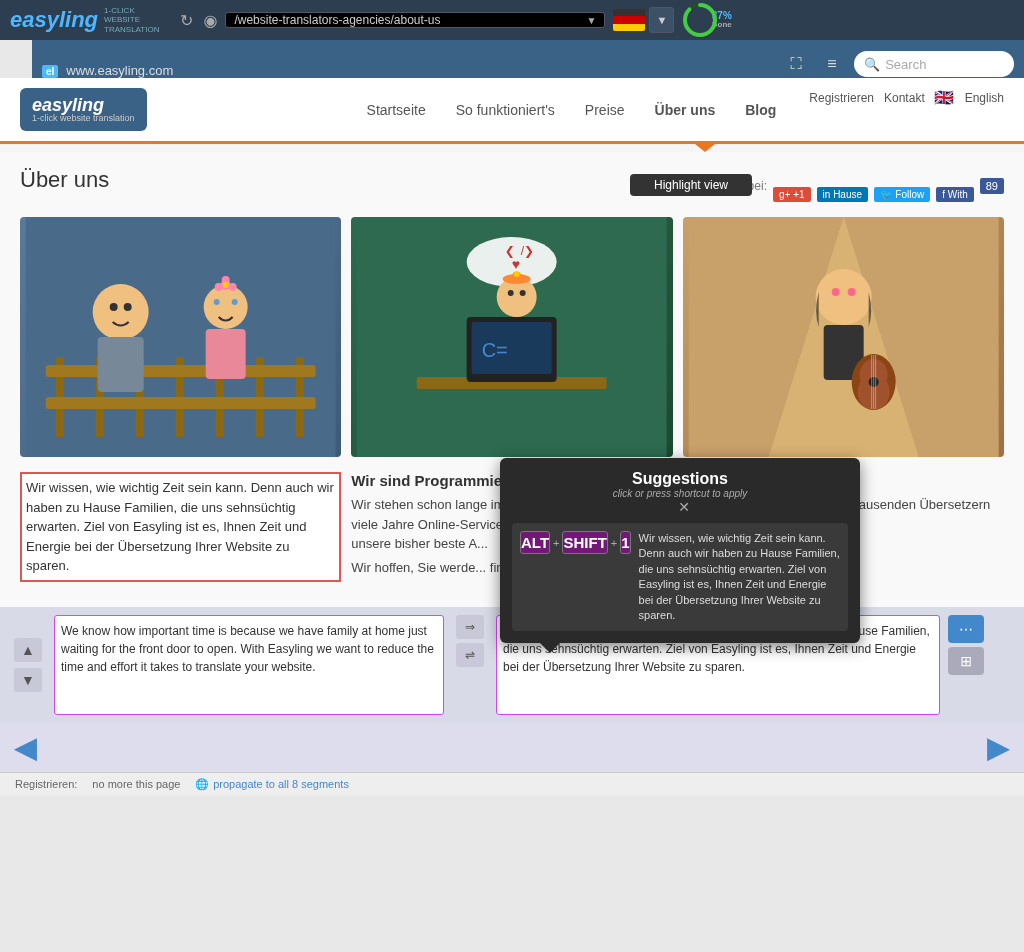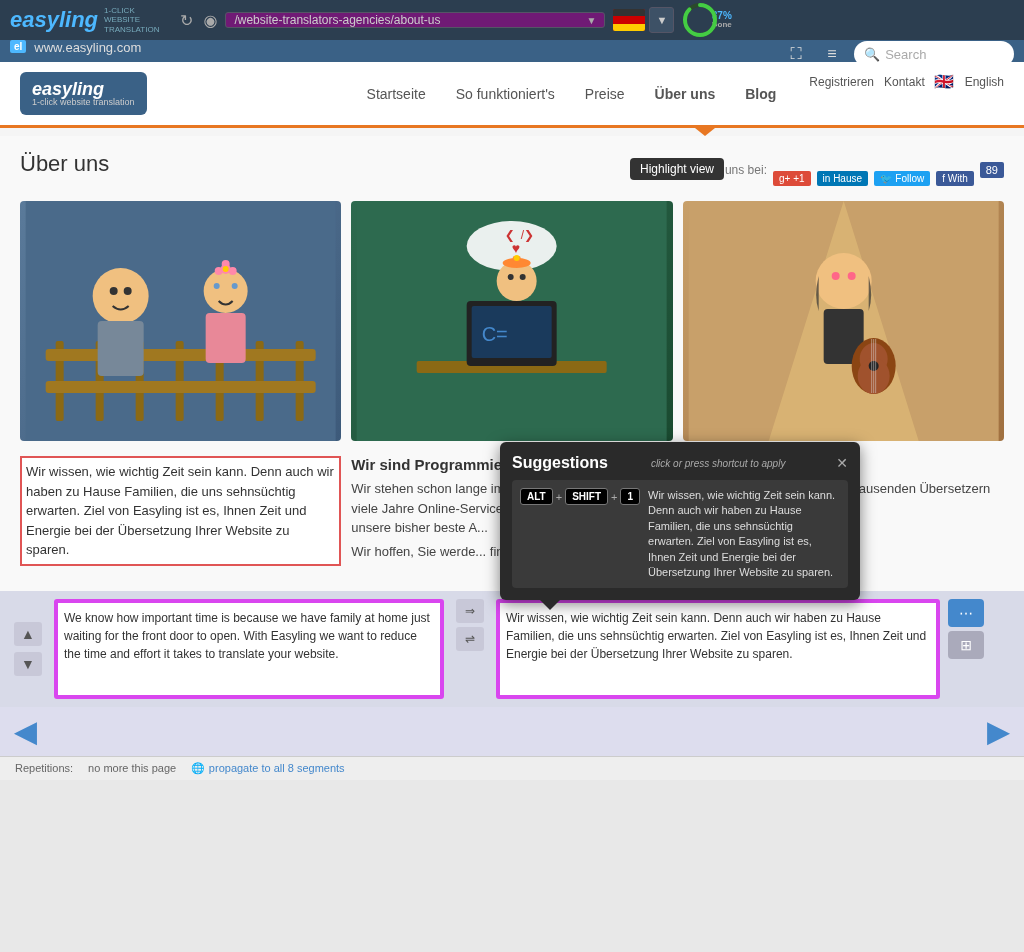--- a/index.html
+++ b/index.html
@@ -36,21 +36,21 @@
       gap: 10px;
       margin-left: 8px;
     }
     .top-bar-icon {
       color: #aaa;
       font-size: 16px;
       cursor: pointer;
     }
     .url-bar {
       flex: 1;
-      background: #701a75;
+      background: #000000;
       border: 1px solid #556;
       border-radius: 3px;
       height: 16px;
       color: #ddd;
       font-size: 12px;
       padding: 0 8px;
       display: flex;
       align-items: center;
       justify-content: space-between;
       max-width: 380px;
@@ -100,25 +100,26 @@
     }
     .progress-svg {
       position: absolute;
       top: 0; left: 0;
       transform: rotate(-90deg);
     }
 
     
     .browser-bar {
       background: #3a6186;
-      height: 22px;
-      display: flex;
-      align-items: flex-start;
+      height: 38px;
+      display: flex;
+      align-items: flex-end;
       padding: 0 10px;
       gap: 8px;
+      margin-left: 32px;
     }
     .el-badge {
       background: #4db8ff;
       color: white;
       font-size: 10px;
       font-weight: bold;
       padding: 1px 4px;
       border-radius: 2px;
     }
     .site-url {
@@ -153,21 +154,21 @@
       color: #999;
       font-size: 13px;
     }
 
     
     .highlight-tooltip {
       position: absolute;
       background: #333;
       color: white;
       font-size: 12px;
-      padding: 4px 10px;
+      padding: 4px 24px;
       border-radius: 4px;
       top: 96px;
       left: 630px;
       z-index: 100;
       white-space: nowrap;
     }
 
     
     .website-content {
       background: white;
@@ -283,20 +284,21 @@
       top: 380px;
       left: 500px;
       z-index: 200;
       box-shadow: 0 4px 15px rgba(0,0,0,0.5);
     }
     .suggestions-header {
       display: flex;
       justify-content: space-between;
       align-items: center;
       margin-bottom: 8px;
+      flex-direction: column;
     }
     .suggestions-title {
       font-size: 16px;
       font-weight: bold;
       color: white;
     }
     .suggestions-hint {
       font-size: 10px;
       color: #aaa;
       font-style: italic;
@@ -316,25 +318,25 @@
       padding: 8px;
     }
     .shortcut-keys {
       display: flex;
       align-items: center;
       gap: 3px;
       white-space: nowrap;
       flex-shrink: 0;
     }
     .key-btn {
-      background: #000000;
-      color: white;
-      font-size: 10px;
+      background: #701a75;
+      color: white;
+      font-size: 15px;
       font-weight: bold;
-      padding: 2px 6px;
+      padding: 2px 0;
       border-radius: 3px;
       border: 1px solid #777;
     }
     .key-plus { color: #aaa; font-size: 11px; }
     .suggestion-text {
       font-size: 11px;
       color: #ddd;
       line-height: 1.4;
     }
     .popup-arrow {
@@ -367,21 +369,21 @@
       display: flex;
       align-items: center;
       justify-content: center;
       cursor: pointer;
       color: #555;
       font-size: 14px;
     }
     .trans-textarea {
       flex: 1;
       background: white;
-      border: 4px solid #d946ef;
+      border: 1px solid #d946ef;
       border-radius: 3px;
       padding: 6px;
       font-size: 12px;
       color: #333;
       line-height: 1.5;
       min-height: 100px;
     }
     .trans-middle-icons {
       display: flex;
       flex-direction: column;
@@ -713,19 +715,19 @@
     </div>
   </div>
 </div>
 
 <div class="nav-arrows">
   <span class="nav-arrow">◀</span>
   <span class="nav-arrow">▶</span>
 </div>
 
 <div class="repetitions-bar">
-  <span>Repetitions:</span>
+  <span>Registrieren:</span>
   <span>no more this page</span>
   <a href="#" class="propagate-link">
     <span>🌐</span>
     <span>propagate to all 8 segments</span>
   </a>
 </div>
 
 </body></html>

